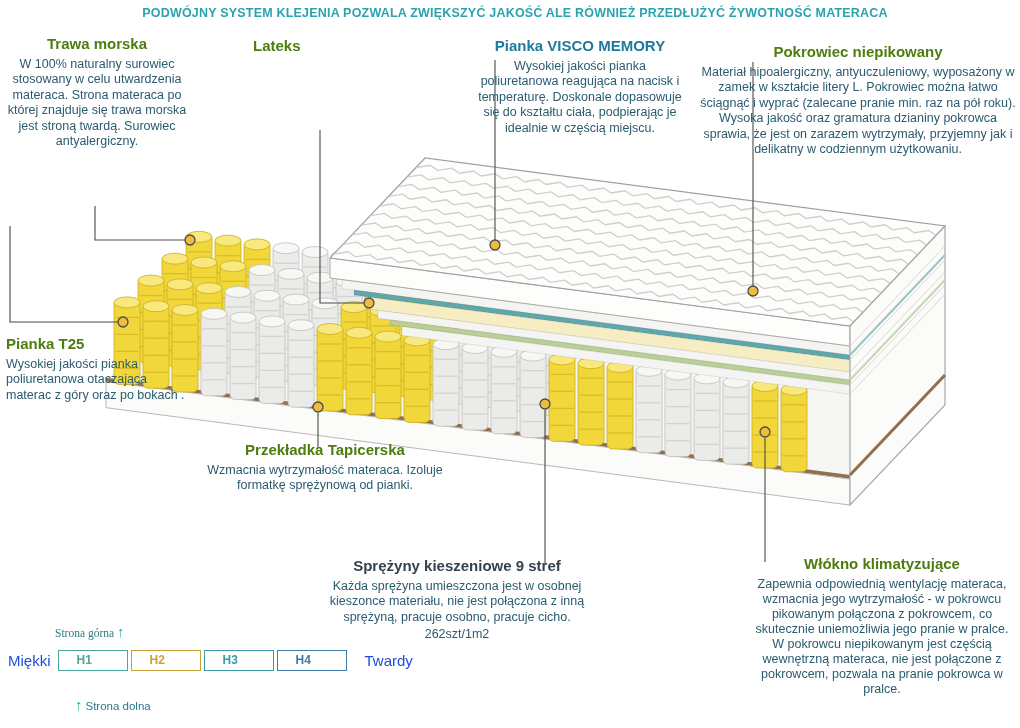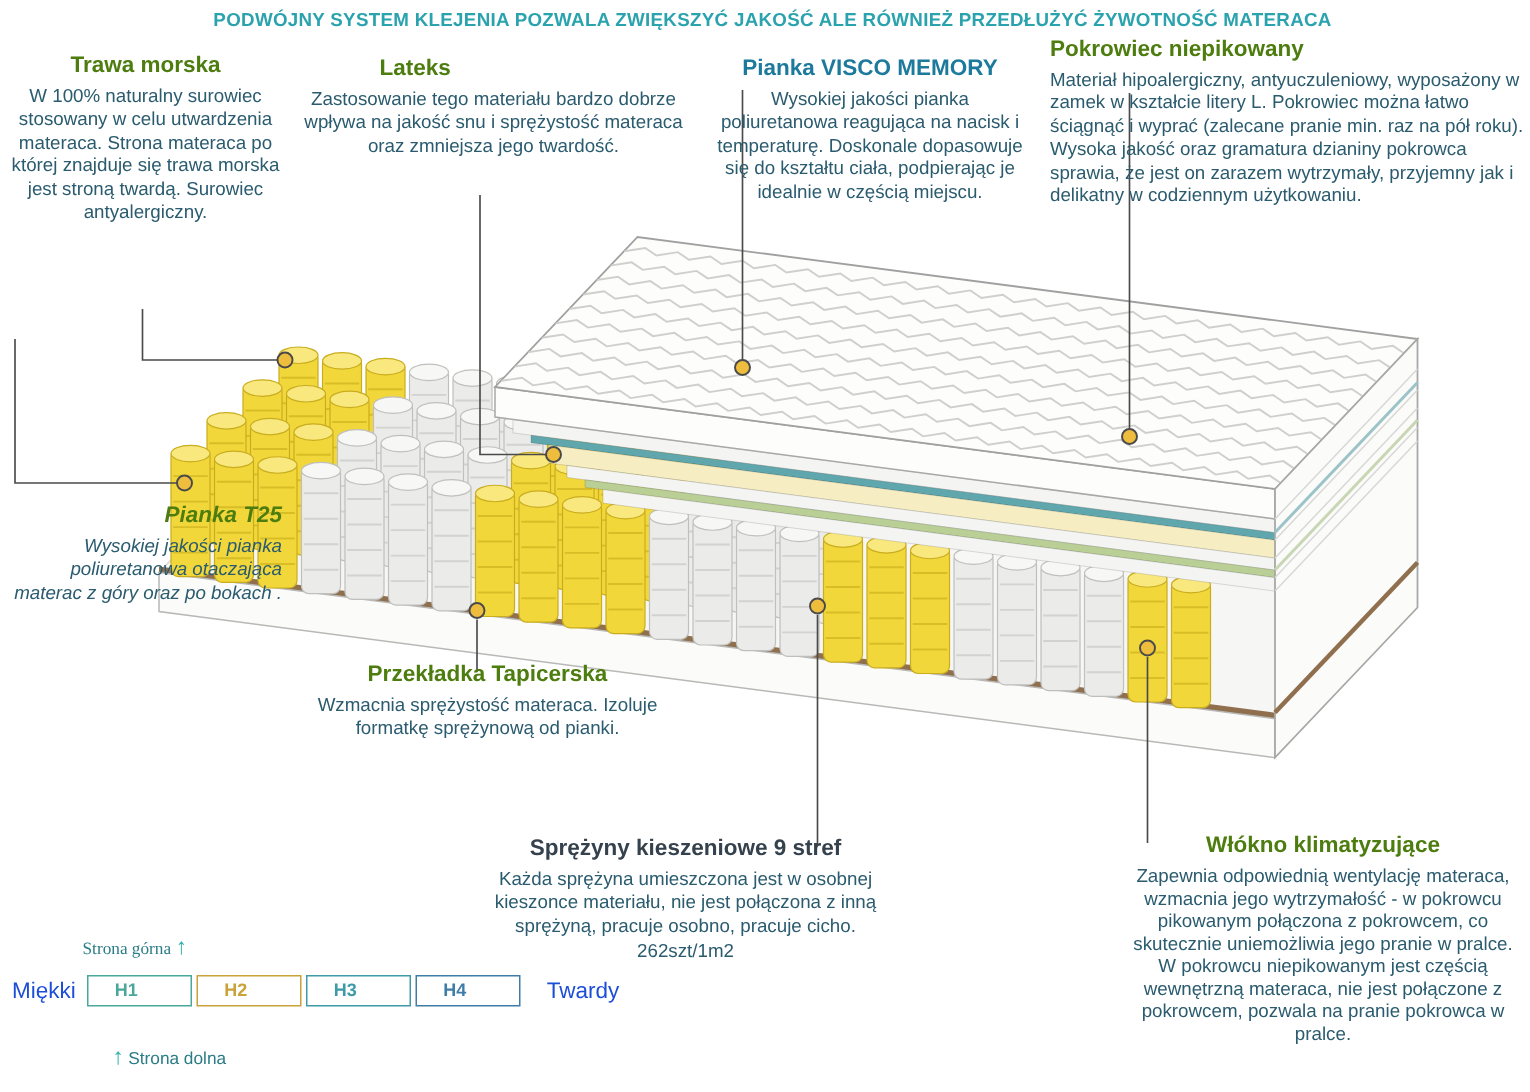--- a/index.html
+++ b/index.html
@@ -9,22 +9,22 @@
   .banner{position:absolute;left:0;right:0;top:6px;text-align:center;font-size:12.5px;
           font-weight:bold;color:#2ba3ae;letter-spacing:.2px;padding-left:10px;}
   section.block{position:absolute;}
   .block h2{margin:0 0 4px 0;font-size:15px;font-weight:bold;color:#4d7c0f;line-height:1.1;}
   .block p{margin:0;font-size:12.5px;line-height:1.24;}
   #sec-trawa{left:4px;top:36px;width:186px;text-align:center;}
   #sec-lateks{left:193px;top:38px;width:272px;text-align:center;}
   #sec-lateks h2{text-align:left;padding-left:60px;}
   #sec-visco{left:474px;top:38px;width:212px;text-align:center;}
   #sec-visco h2{color:#1d7a9c;}
-  #sec-pokrowiec{left:700px;top:25px;width:316px;}
-  #sec-t25{left:6px;top:336px;width:182px;text-align:right;font-style:italic;}
+  #sec-pokrowiec{left:700px;top:44px;width:316px;text-align:center;}
+  #sec-t25{left:6px;top:336px;width:182px;text-align:left;}
   #sec-przekladka{left:203px;top:442px;width:244px;text-align:center;}
   #sec-sprezyny{left:328px;top:558px;width:258px;text-align:center;}
   #sec-sprezyny h2{color:#35424e;}
   #sec-wlokno{left:748px;top:556px;width:268px;text-align:center;}
   #sec-wlokno p{line-height:1.2;}
   .spec{margin-top:2px;font-size:12.5px;}
   .side-note{position:absolute;font-size:11.5px;color:#2a7c86;}
   #side-top{left:55px;top:624px;font-family:Liberation Serif, serif;}
   #side-bottom{left:72px;top:696px;}
   .arrow{color:#2bb1a9;font-weight:bold;font-size:15px;margin:0 3px;}
@@ -508,41 +508,40 @@
 
   <div class="banner">PODWÓJNY SYSTEM KLEJENIA POZWALA ZWIĘKSZYĆ JAKOŚĆ ALE RÓWNIEŻ PRZEDŁUŻYĆ ŻYWOTNOŚĆ MATERACA</div>
 
   <section class="block" id="sec-trawa">
     <h2>Trawa morska</h2>
     <p>W 100% naturalny surowiec stosowany w celu utwardzenia materaca. Strona materaca po której znajduje się trawa morska jest stroną twardą. Surowiec antyalergiczny.</p>
   </section>
 
   <section class="block" id="sec-lateks">
     <h2>Lateks</h2>
-    <p>Zastosowanie tego materiału bardzo dobrze wpływa na jakość snu i sprężystość materaca oraz zmniejsza jego twardość.</p>
   </section>
 
   <section class="block" id="sec-visco">
     <h2>Pianka VISCO MEMORY</h2>
     <p>Wysokiej jakości pianka poliuretanowa reagująca na nacisk i temperaturę. Doskonale dopasowuje się do kształtu ciała, podpierając je idealnie w częścią miejscu.</p>
   </section>
 
   <section class="block" id="sec-pokrowiec">
     <h2>Pokrowiec niepikowany</h2>
     <p>Materiał hipoalergiczny, antyuczuleniowy, wyposażony w zamek w kształcie litery L. Pokrowiec można łatwo ściągnąć i wyprać (zalecane pranie min. raz na pół roku). Wysoka jakość oraz gramatura dzianiny pokrowca sprawia, że jest on zarazem wytrzymały, przyjemny jak i delikatny w codziennym użytkowaniu.</p>
   </section>
 
   <section class="block" id="sec-t25">
     <h2>Pianka T25</h2>
     <p>Wysokiej jakości pianka poliuretanowa otaczająca materac z góry oraz po bokach .</p>
   </section>
 
   <section class="block" id="sec-przekladka">
     <h2>Przekładka Tapicerska</h2>
-    <p>Wzmacnia sprężystość materaca. Izoluje formatkę sprężynową od pianki.</p>
+    <p>Wzmacnia wytrzymałość materaca. Izoluje formatkę sprężynową od pianki.</p>
   </section>
 
   <section class="block" id="sec-sprezyny">
     <h2>Sprężyny kieszeniowe 9 stref</h2>
     <p>Każda sprężyna umieszczona jest w osobnej kieszonce materiału, nie jest połączona z inną sprężyną, pracuje osobno, pracuje cicho.</p>
     <div class="spec">262szt/1m2</div>
   </section>
 
   <section class="block" id="sec-wlokno">
     <h2>Włókno klimatyzujące</h2>

